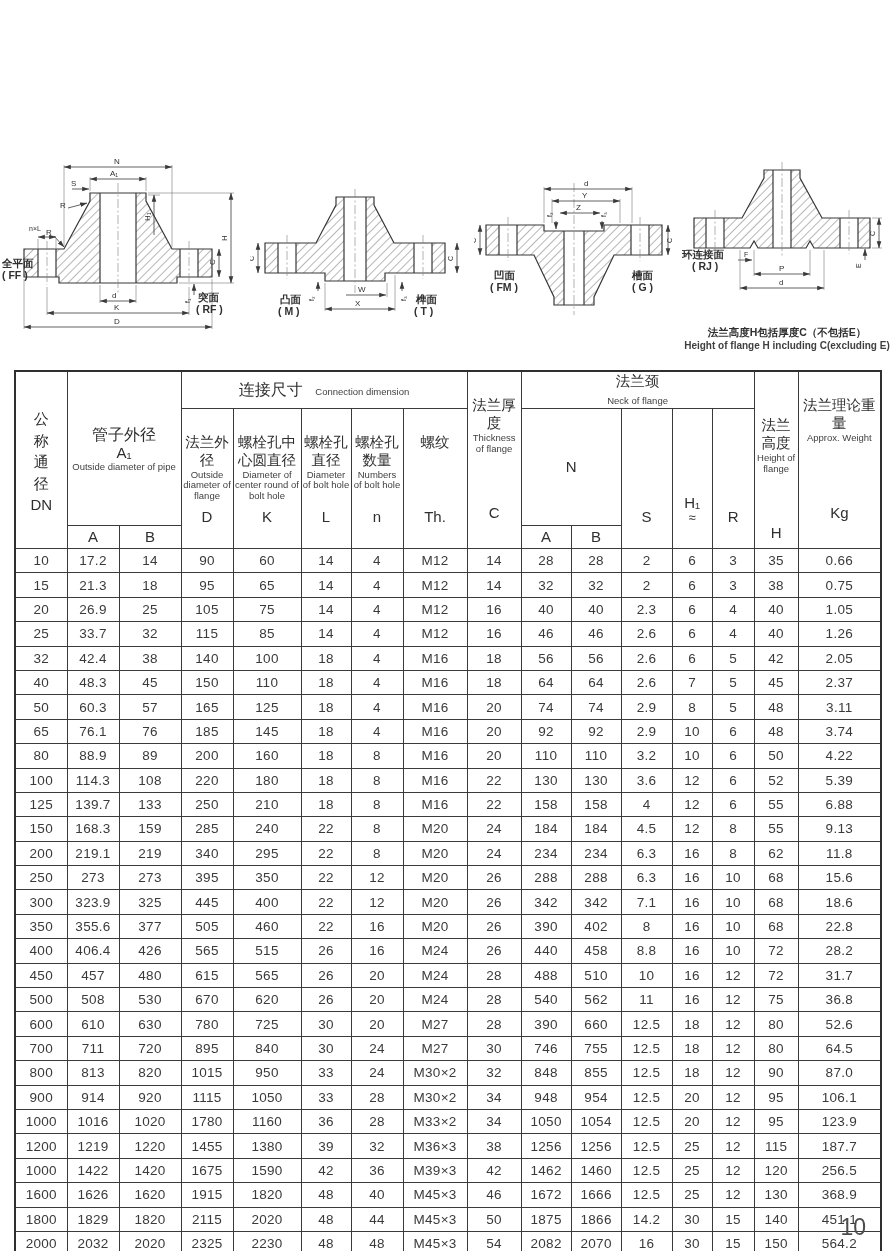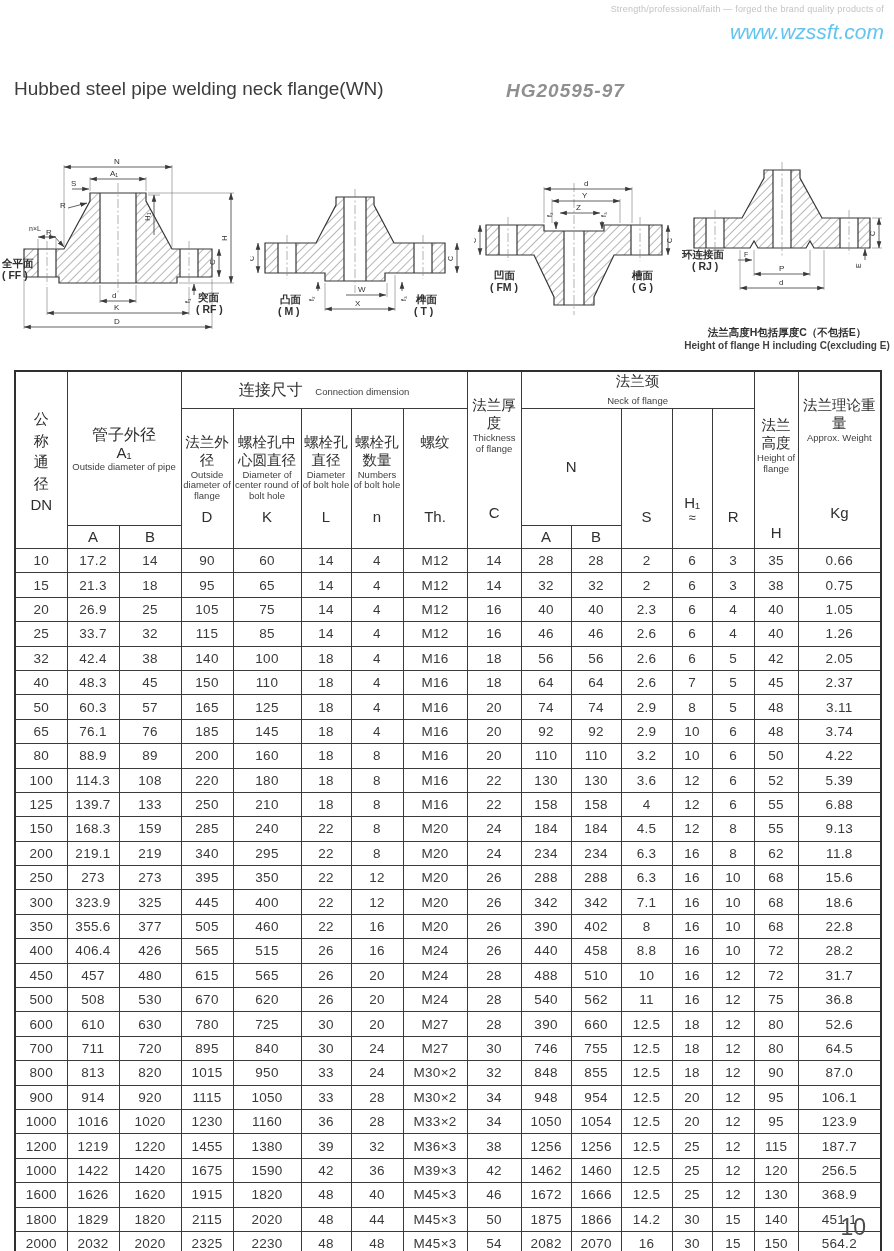--- a/index.html
+++ b/index.html
@@ -45,29 +45,21 @@
   .vstack{width:1.2em;word-break:break-all;line-height:1.45;font-size:15px;}
   .approx{font-size:13px;line-height:.9;}
   
   .page-number{position:absolute;right:28px;bottom:10px;font-size:23px;color:#4c4c4c;}
 </style>
 </head>
 <body>
 
 <div class="page">
 
-  <div class="top-right">
-    <div class="tagline">Strength/professional/faith — forged the brand quality products of</div>
-    <div class="website">www.wzssft.com</div>
-  </div>
-
-  <div class="subtitle-row">
-    <span class="subtitle">Hubbed steel pipe welding neck flange(WN)</span>
-    <span class="standard">HG20595-97</span>
-  </div>
+
 
   <div class="drawings">
 
     <div class="drawing">
     <svg width="240" height="200" viewBox="0 0 240 200">
       <defs>
         <pattern id="hch" patternUnits="userSpaceOnUse" width="6" height="6" patternTransform="rotate(45)">
           <line x1="0" y1="0" x2="0" y2="6" stroke="#707070" stroke-width="1"></line>
         </pattern>
         <marker id="arw" viewBox="0 0 10 10" refX="9.5" refY="5" markerWidth="9" markerHeight="9" orient="auto-start-reverse">
@@ -775,21 +767,21 @@
           <td>12.5</td>
           <td>20</td>
           <td>12</td>
           <td>95</td>
           <td>106.1</td>
         </tr>
         <tr>
           <td>1000</td>
           <td>1016</td>
           <td>1020</td>
-          <td>1230</td>
+          <td>1780</td>
           <td>1160</td>
           <td>36</td>
           <td>28</td>
           <td>M33×2</td>
           <td>34</td>
           <td>1050</td>
           <td>1054</td>
           <td>12.5</td>
           <td>20</td>
           <td>12</td>

